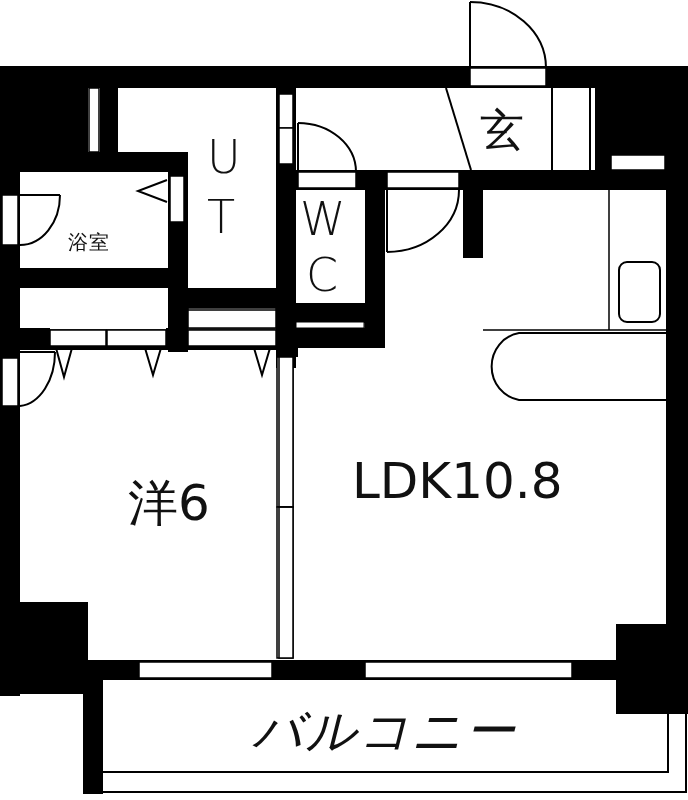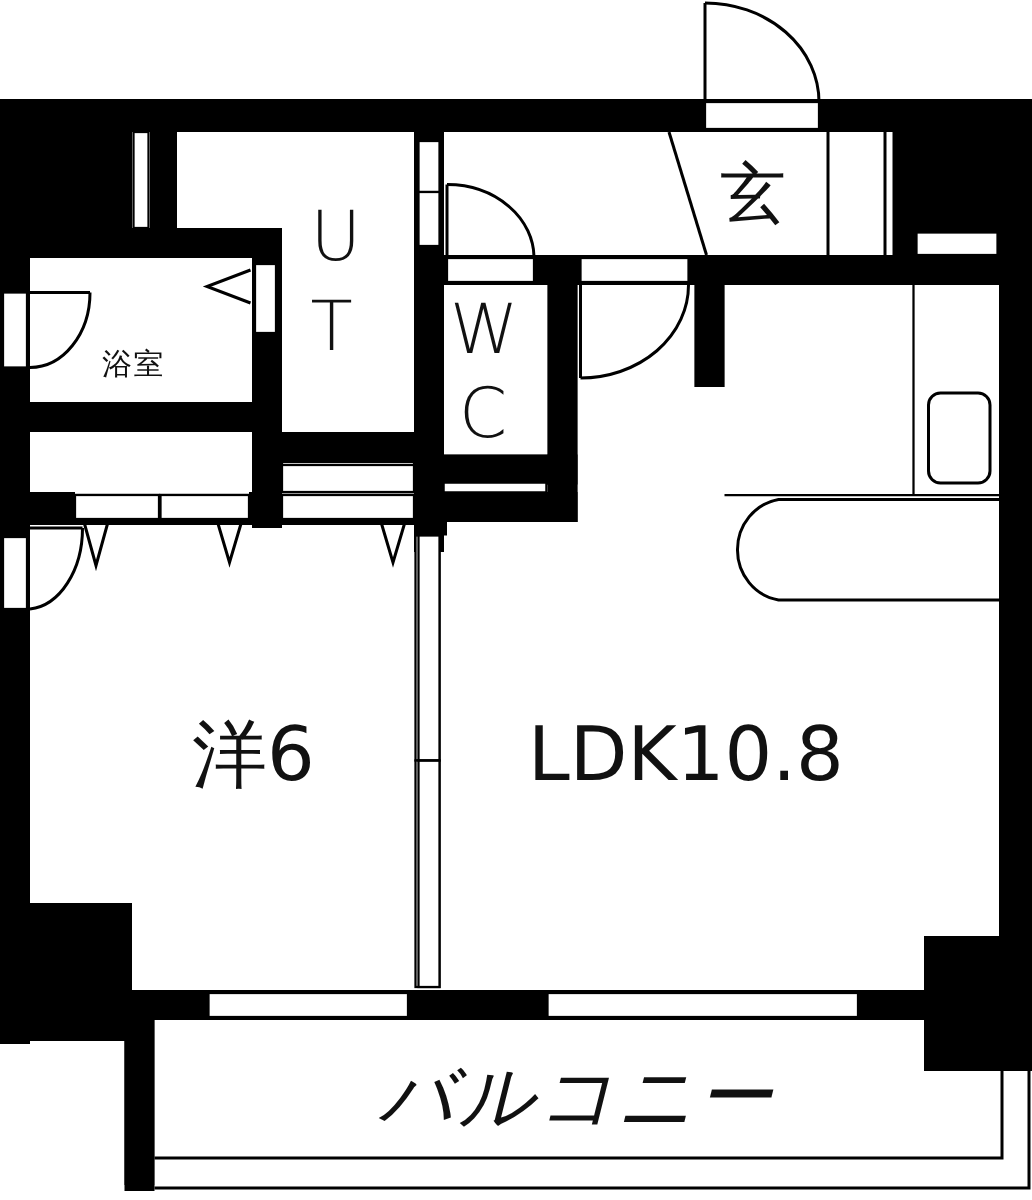--- a/index.html
+++ b/index.html
@@ -7,21 +7,21 @@
   #plan { position: absolute; left: 0; top: 0; width: 688px; height: 800px; }
   .lbl { position: absolute; font-family: "DejaVu Sans", sans-serif; color: #111; line-height: 1; white-space: nowrap; }
   .lbl-jp { font-family: "DejaVu Sans", sans-serif; }
   #lbl-bath { left: 68px; top: 232px; font-size: 20px; letter-spacing: 1px; }
   #lbl-ut-u { left: 207px; top: 134px; font-size: 46px; font-weight: 300; }
   #lbl-ut-t { left: 207px; top: 194px; font-size: 46px; font-weight: 300; }
   #lbl-wc-w { left: 300px; top: 196px; font-size: 46px; font-weight: 300; }
   #lbl-wc-c { left: 306px; top: 252px; font-size: 46px; font-weight: 300; }
   #lbl-genkan { left: 480px; top: 108px; font-size: 44px; }
   #lbl-western { left: 96px; top: 478px; font-size: 50px; margin-left: 32px; }
-  #lbl-ldk { left: 352px; top: 478px; font-size: 50px; }
+  #lbl-ldk { left: 352px; top: 456px; font-size: 50px; }
   #lbl-balcony { left: 252px; top: 706px; font-size: 50px; letter-spacing: 2px; font-style: italic; }
 </style>
 </head>
 <body>
 
 <svg id="plan" viewBox="0 0 688 800" xmlns="http://www.w3.org/2000/svg">
 
   <g fill="#000">
 
     <rect x="0" y="66" width="688" height="22"></rect>

